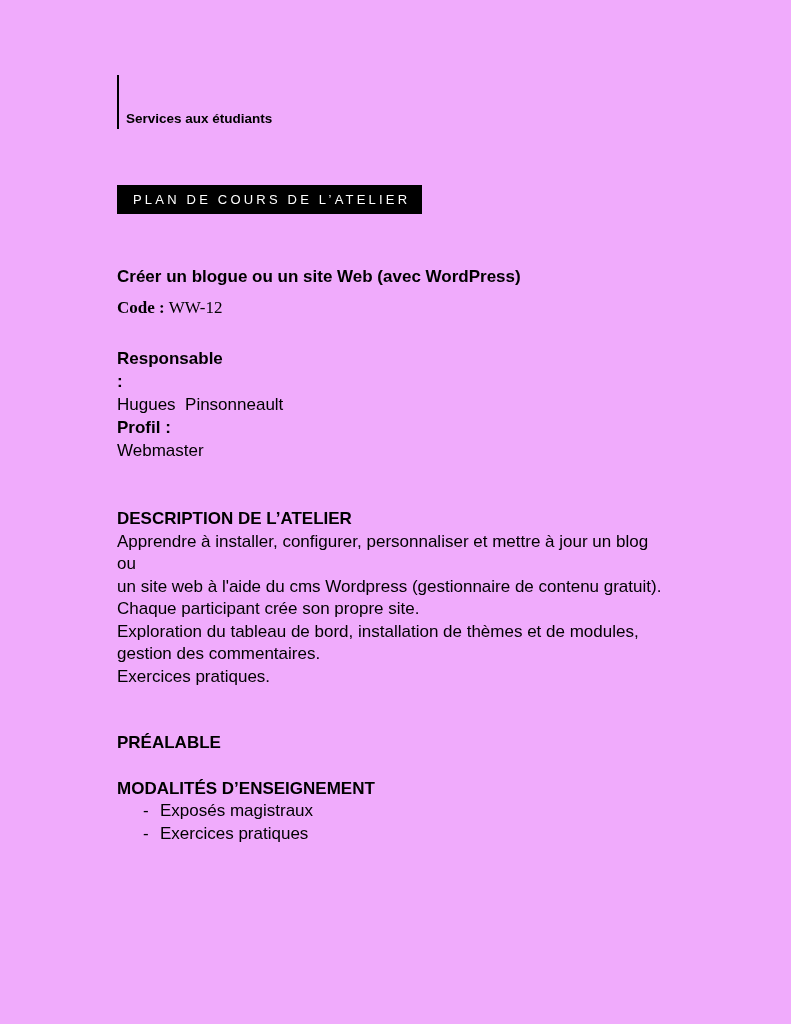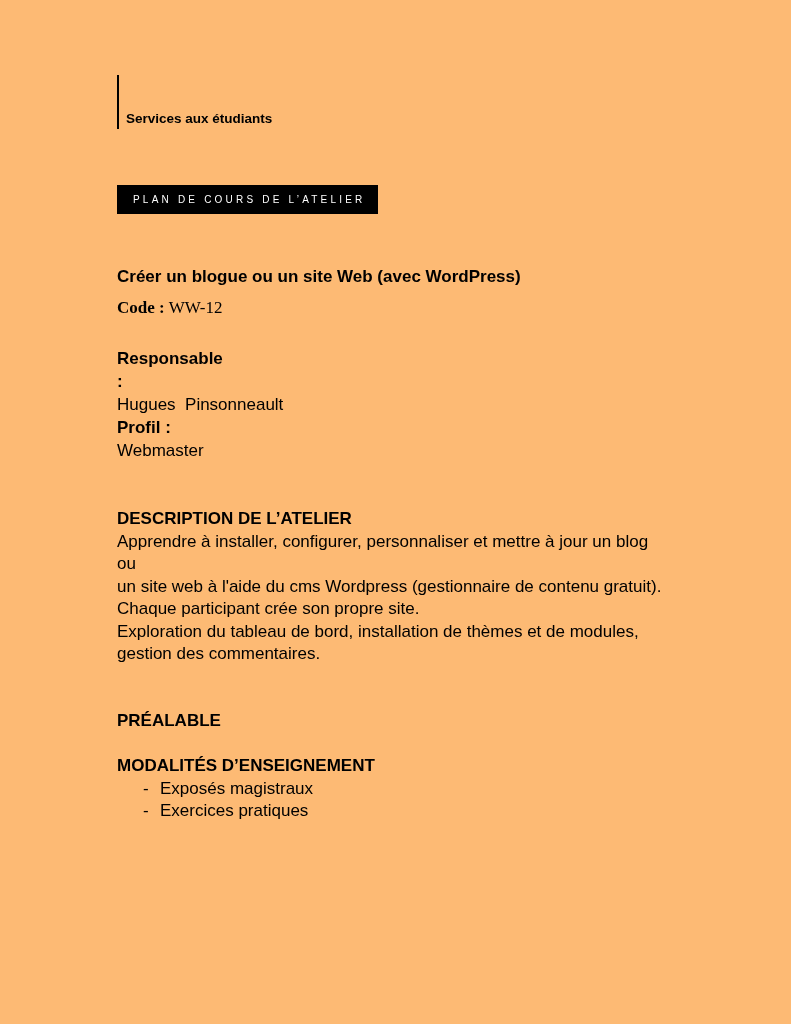--- a/index.html
+++ b/index.html
@@ -1,21 +1,21 @@
 <!DOCTYPE html>
 <html><head>
 <meta charset="utf-8">
 <style>
   * { box-sizing: border-box; }
   html, body { margin: 0; padding: 0; background: #ffffff; }
   .page {
     width: 791px;
     height: 1024px;
     margin: 0 auto;
-    background: #fdba74;
+    background: #f0abfc;
     font-family: "Liberation Sans", "DejaVu Sans", sans-serif;
     font-size: 17px;
     line-height: 22.5px;
     color: #000000;
     padding: 75px 122px 12px 117px;
     overflow: hidden;
     position: relative;
   }
   .letterhead {
     display: flex;
@@ -35,21 +35,21 @@
     font-weight: bold;
     line-height: 15px;
     padding-bottom: 3px;
     white-space: nowrap;
   }
   .banner {
     display: block;
     width: fit-content;
     background: #000000;
     color: #ffffff;
-    font-size: 10px;
+    font-size: 13px;
     line-height: 15px;
     letter-spacing: 3.2px;
     padding: 7px 12px 7px 16px;
     margin-bottom: 52px;
     white-space: nowrap;
   }
   .title {
     font-weight: bold;
     margin-bottom: 8px;
   }
@@ -96,20 +96,21 @@
     </div>
   </div>
 
   <div class="section-desc">
     <div class="heading">DESCRIPTION DE L’ATELIER</div>
     <div>Apprendre à installer, configurer, personnaliser et mettre à jour un blog ou</div>
     <div>un site web à l'aide du cms Wordpress (gestionnaire de contenu gratuit).</div>
     <div>Chaque participant crée son propre site.</div>
     <div>Exploration du tableau de bord, installation de thèmes et de modules,</div>
     <div>gestion des commentaires.</div>
+    <div>Exercices pratiques.</div>
   </div>
 
   <div class="section-pre">
     <div class="heading">PRÉALABLE</div>
   </div>
 
   <div class="section-mod">
     <div class="heading">MODALITÉS D’ENSEIGNEMENT</div>
     <div class="list-item">
       <span class="dash">-</span>

